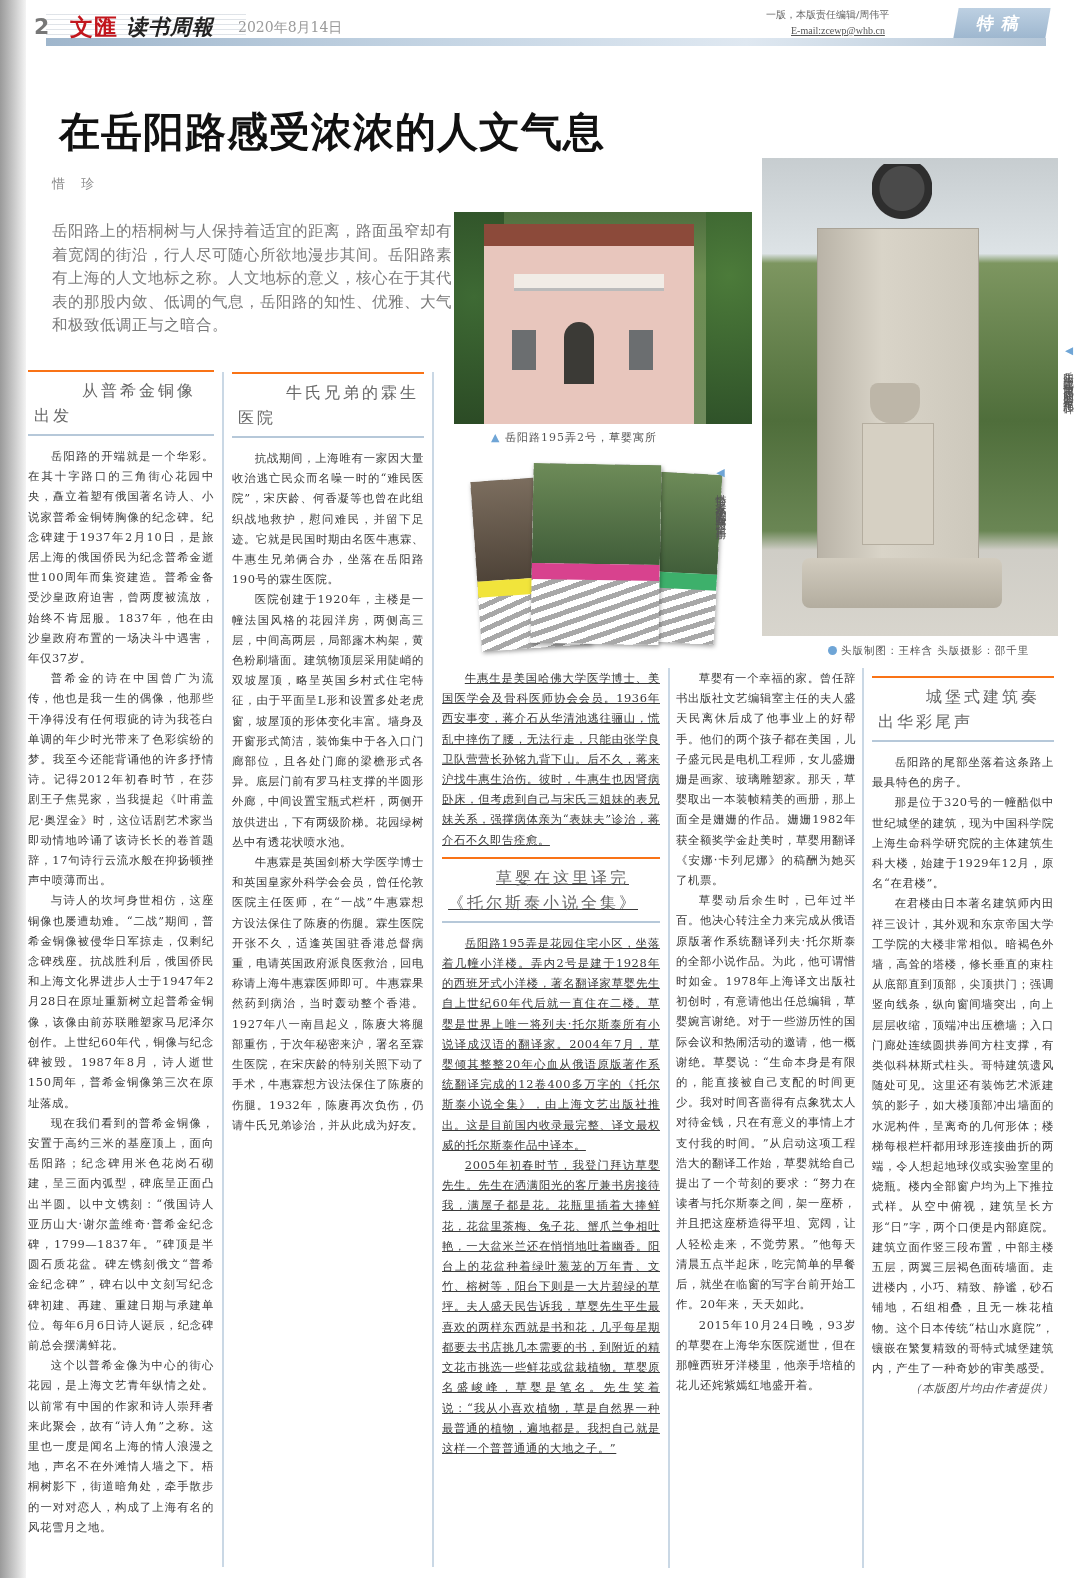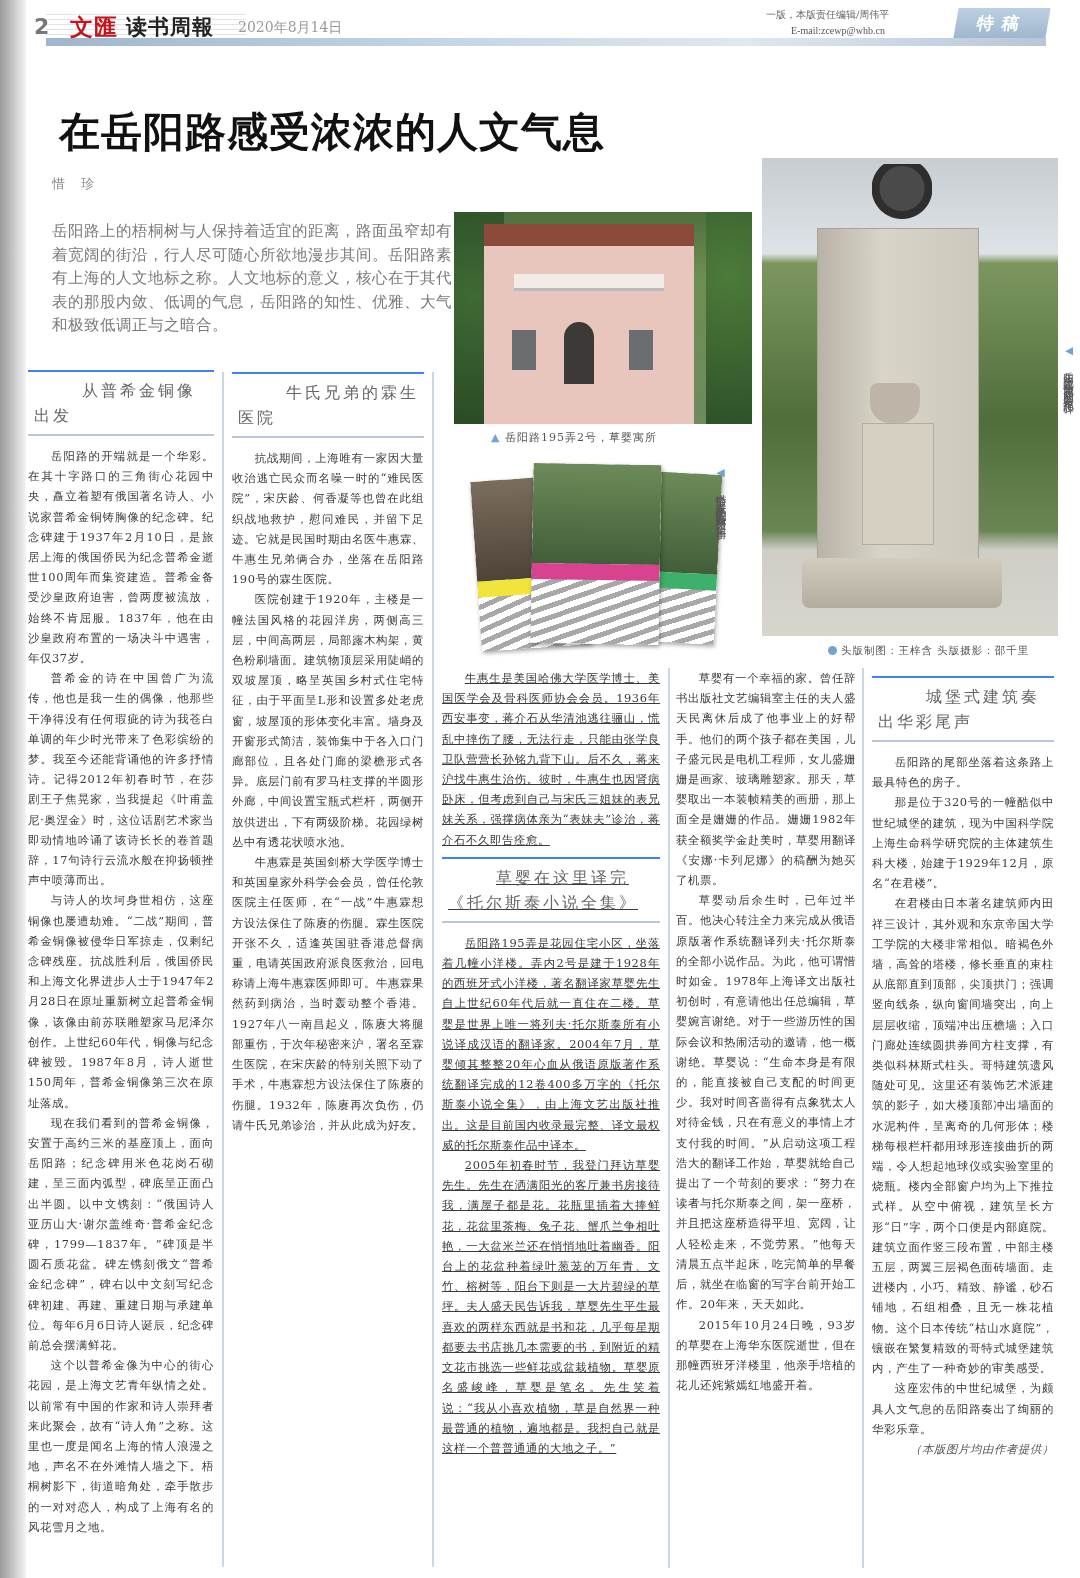--- a/index.html
+++ b/index.html
@@ -21,45 +21,45 @@
     position: absolute; left: 20px; top: 38px; width: 1000px; height: 8px;
     background: linear-gradient(to right, #9fb6cc, #c5d5e4 40%, #dfe8f1 70%, #b5c7d8);
   }
   .mh-lines {
     position: absolute; left: 20px; top: 10px; width: 200px; height: 28px;
     background: repeating-linear-gradient(to bottom, transparent 0 4px, #d8dde3 4px 5px);
     opacity: .8;
   }
   .pg-num { position: absolute; left: 8px; top: 14px; font-size: 22px; font-weight: bold; color: #777; font-family: "DejaVu Sans", sans-serif; }
   .paper-red { position: absolute; left: 44px; top: 12px; font-size: 23px; font-weight: bold; color: #c2161d; letter-spacing: 1px; }
-  .paper-black { position: absolute; left: 100px; top: 13px; font-size: 21px; font-weight: bold; color: #222; letter-spacing: 1px; }
+  .paper-black { position: absolute; left: 100px; top: 13px; font-size: 21px; font-weight: bold; color: #222; font-style: italic; letter-spacing: 1px; }
   .pub-date { position: absolute; left: 212px; top: 19px; font-size: 14px; color: #999; }
   .editor { position: absolute; left: 740px; top: 8px; font-size: 10px; color: #666; }
-  .email { position: absolute; left: 765px; top: 25px; font-size: 10px; color: #555; font-family: "Liberation Serif", serif; }
+  .email { position: absolute; left: 765px; top: 25px; font-size: 10px; color: #555; font-family: "Liberation Serif", serif; text-decoration: underline; }
   .section-tab {
     position: absolute; left: 930px; top: 8px; width: 92px; height: 30px;
     background: linear-gradient(to bottom, #bdd0e2, #9eb7cf);
     transform: skewX(-10deg);
     color: #fff; font-size: 17px; font-weight: bold; text-align: center; line-height: 30px; letter-spacing: 8px;
   }
 
   
   .headline { position: absolute; left: 24px; top: 96px; font-size: 41px; font-weight: bold; color: #111; letter-spacing: 1px; }
   .author { position: absolute; left: 26px; top: 175px; font-size: 13px; color: #888; letter-spacing: 6px; }
   .lede {
     position: absolute; left: 26px; top: 220px; width: 412px;
     font-size: 15.5px; line-height: 23.5px; color: #7a7a7a; letter-spacing: 0.5px;
     font-family: "DejaVu Sans", sans-serif;
   }
 
   
   .col { position: absolute; font-size: 11.4px; line-height: 20.2px; color: #3a3a3a; text-align: justify; letter-spacing: 0.6px; }
   .col p { margin: 0; text-indent: 2em; }
   .sub {
-    border-top: 2px solid #3b82f6; border-bottom: 2px solid #b6c8d9;
+    border-top: 2px solid #f97316; border-bottom: 2px solid #b6c8d9;
     margin: 8px 0 10px 0; padding: 6px 4px 6px 6px;
     font-size: 16px; line-height: 25px; color: #666; letter-spacing: 3px;
     font-family: "DejaVu Sans", sans-serif; text-align: left; text-indent: 3em;
   }
   .vrule { position: absolute; width: 2px; background: #cad8e5; }
 
   
   .photo { position: absolute; overflow: hidden; }
   .house {
     left: 428px; top: 212px; width: 298px; height: 212px;
@@ -214,17 +214,16 @@
     <p>草婴有一个幸福的家。曾任辞书出版社文艺编辑室主任的夫人盛天民离休后成了他事业上的好帮手。他们的两个孩子都在美国，儿子盛元民是电机工程师，女儿盛姗姗是画家、玻璃雕塑家。那天，草婴取出一本装帧精美的画册，那上面全是姗姗的作品。姗姗1982年获全额奖学金赴美时，草婴用翻译《安娜·卡列尼娜》的稿酬为她买了机票。</p>
     <p>草婴动后余生时，已年过半百。他决心转注全力来完成从俄语原版著作系统翻译列夫·托尔斯泰的全部小说作品。为此，他可谓惜时如金。1978年上海译文出版社初创时，有意请他出任总编辑，草婴婉言谢绝。对于一些游历性的国际会议和热闹活动的邀请，他一概谢绝。草婴说：“生命本身是有限的，能直接被自己支配的时间更少。我对时间吝啬得有点象犹太人对待金钱，只在有意义的事情上才支付我的时间。”从启动这项工程浩大的翻译工作始，草婴就给自己提出了一个苛刻的要求：“努力在读者与托尔斯泰之间，架一座桥，并且把这座桥造得平坦、宽阔，让人轻松走来，不觉劳累。”他每天清晨五点半起床，吃完简单的早餐后，就坐在临窗的写字台前开始工作。20年来，天天如此。</p>
     <p>2015年10月24日晚，93岁的草婴在上海华东医院逝世，但在那幢西班牙洋楼里，他亲手培植的花儿还姹紫嫣红地盛开着。</p>
   </div>
 
   <div class="col" style="left:846px; top:668px; width:182px;">
     <div class="sub">城堡式建筑奏出华彩尾声</div>
     <p>岳阳路的尾部坐落着这条路上最具特色的房子。</p>
     <p>那是位于320号的一幢酷似中世纪城堡的建筑，现为中国科学院上海生命科学研究院的主体建筑生科大楼，始建于1929年12月，原名“在君楼”。</p>
     <p>在君楼由日本著名建筑师内田祥三设计，其外观和东京帝国大学工学院的大楼非常相似。暗褐色外墙，高耸的塔楼，修长垂直的束柱从底部直到顶部，尖顶拱门；强调竖向线条，纵向窗间墙突出，向上层层收缩，顶端冲出压檐墙；入口门廊处连续圆拱券间方柱支撑，有类似科林斯式柱头。哥特建筑遗风随处可见。这里还有装饰艺术派建筑的影子，如大楼顶部冲出墙面的水泥构件，呈离奇的几何形体；楼梯每根栏杆都用球形连接曲折的两端，令人想起地球仪或实验室里的烧瓶。楼内全部窗户均为上下推拉式样。从空中俯视，建筑呈长方形“日”字，两个口便是内部庭院。建筑立面作竖三段布置，中部主楼五层，两翼三层褐色面砖墙面。走进楼内，小巧、精致、静谧，砂石铺地，石组相叠，且无一株花植物。这个日本传统“枯山水庭院”，镶嵌在繁复精致的哥特式城堡建筑内，产生了一种奇妙的审美感受。</p>
-    <p>这座宏伟的中世纪城堡，为颇具人文气息的岳阳路奏出了绚丽的华彩乐章。</p>
     <p class="note">（本版图片均由作者提供）</p>
   </div>
 
 </div>
 
 </body></html>

